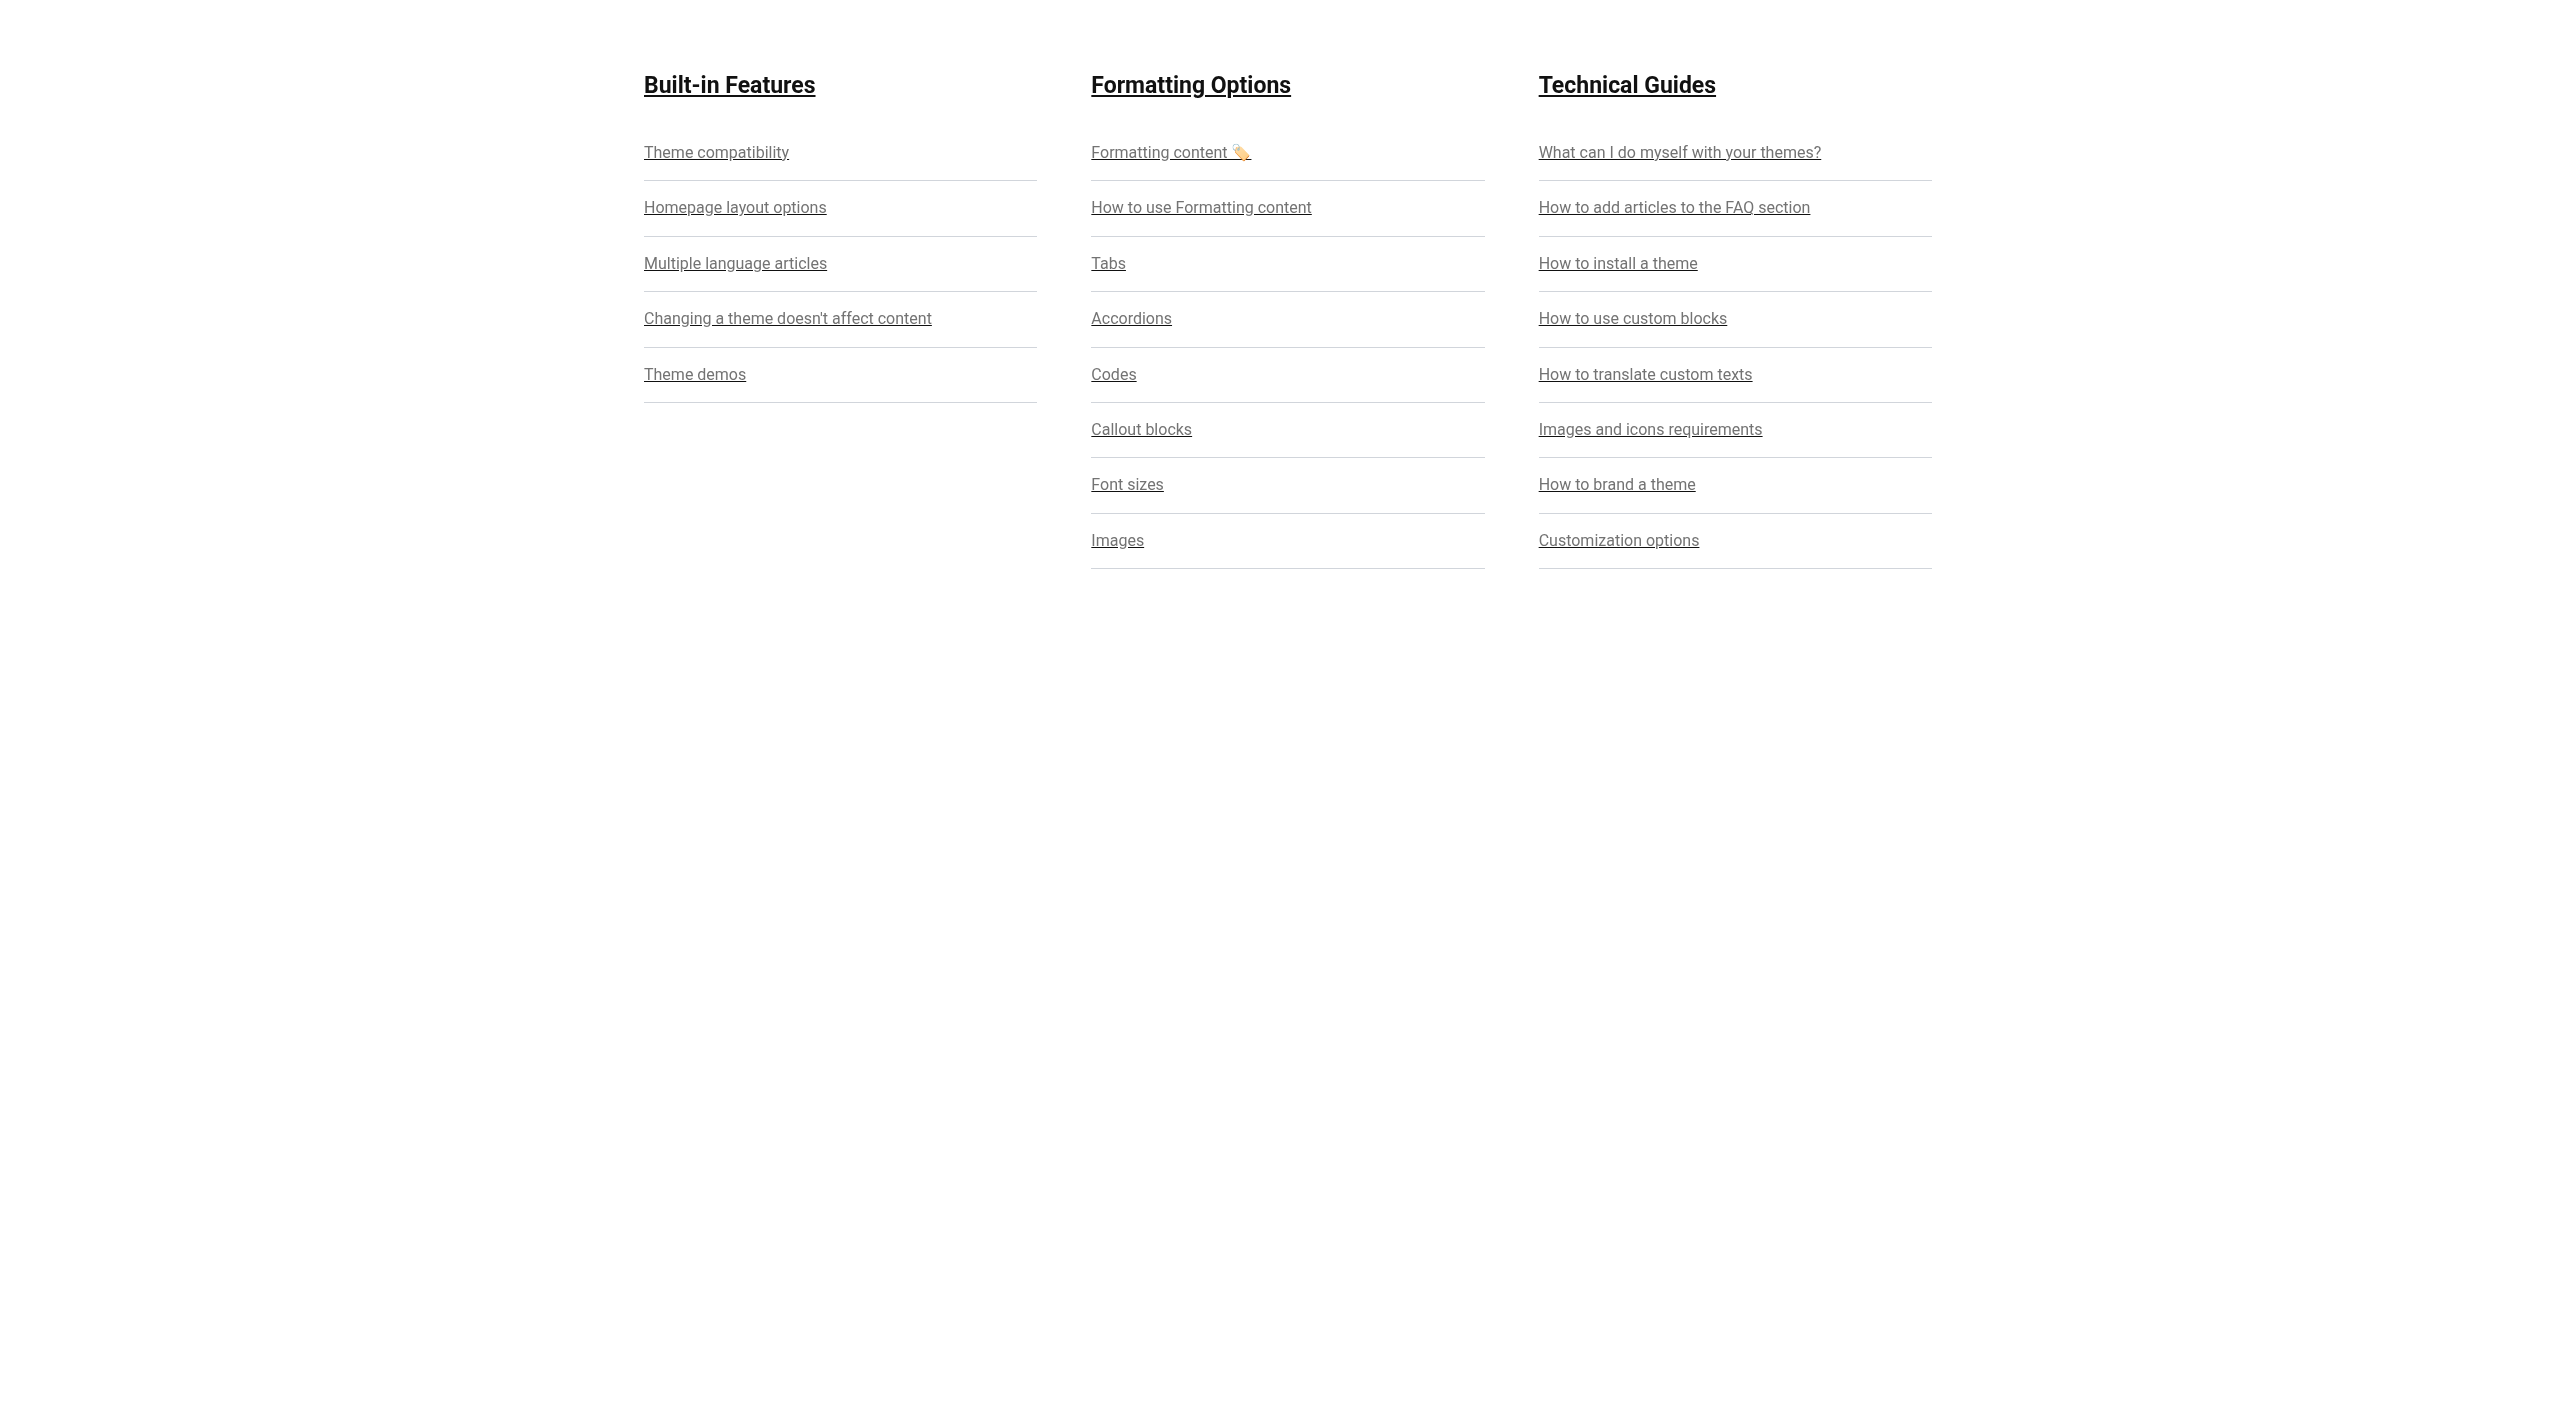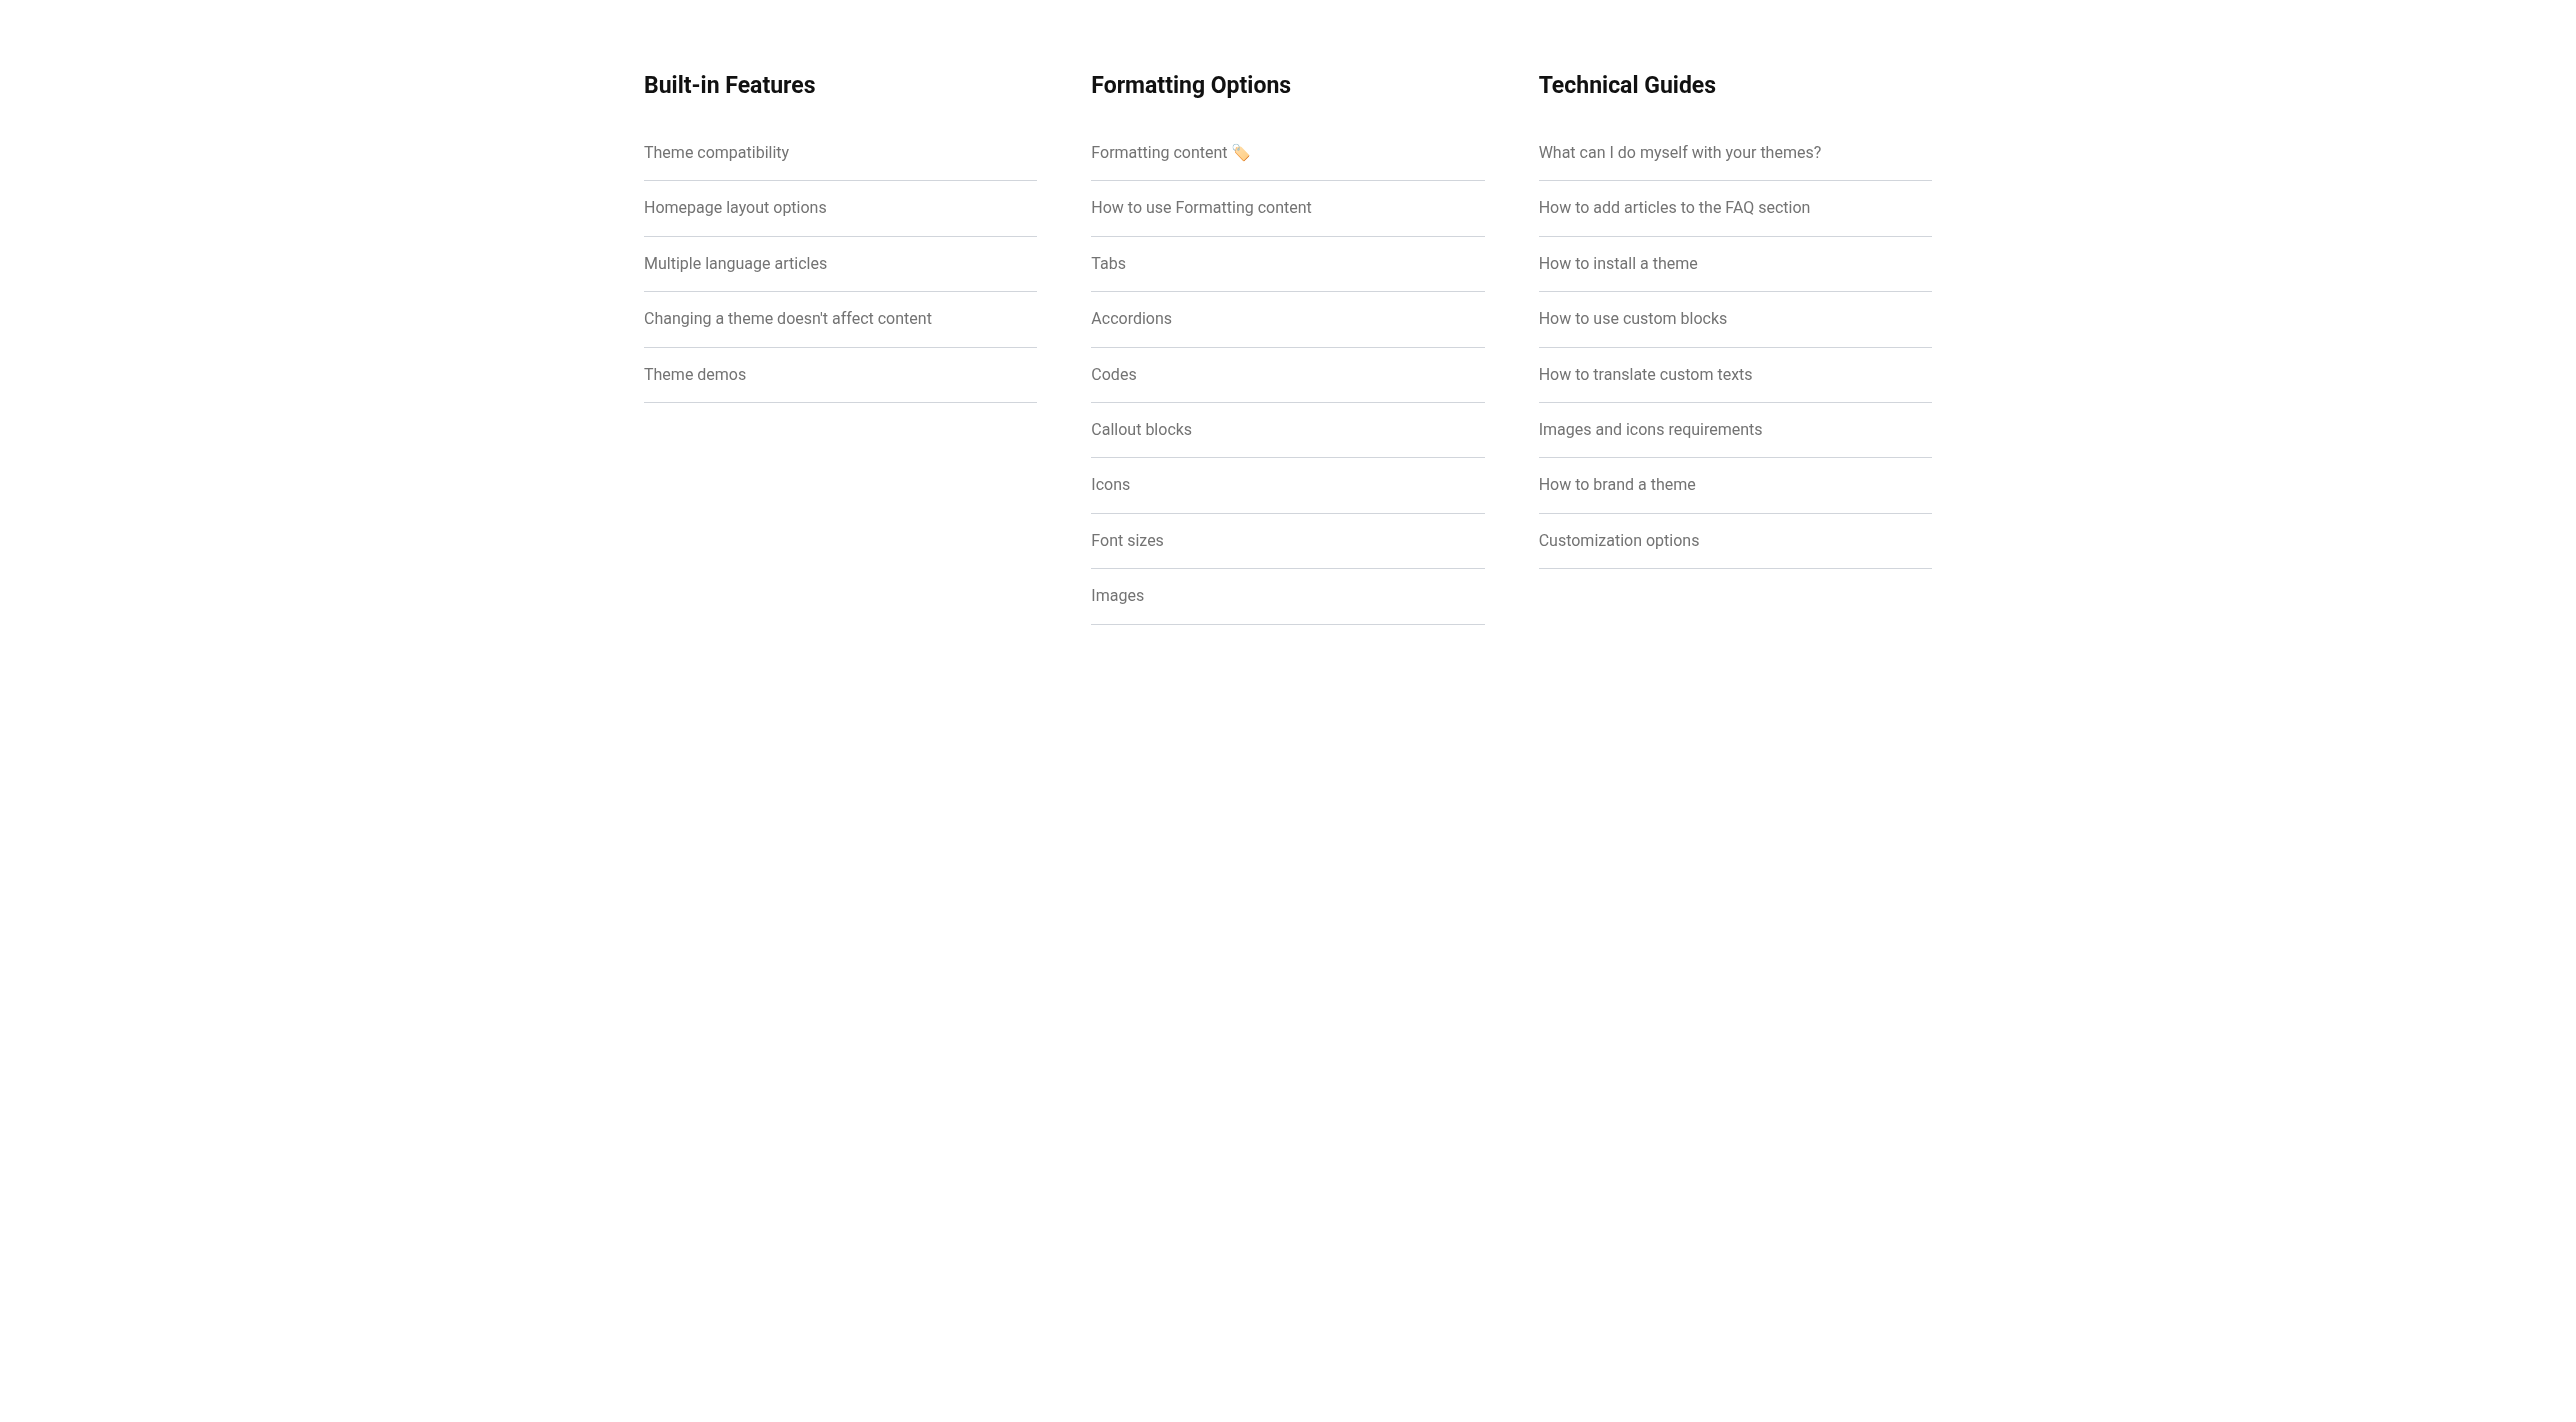--- a/index.html
+++ b/index.html
@@ -14,20 +14,21 @@
       color: #111;
       padding: 72px 72px;
     }
 
     .columns-container {
       display: grid;
       grid-template-columns: 1fr 1fr 1fr;
       gap: 54px;
       max-width: 1288px;
       margin: 0 auto;
+      text-decoration: underline;
     }
 
     .column-title {
       font-size: 23px;
       font-weight: 700;
       color: #111;
       margin-bottom: 27px;
     }
 
     .link-list {
@@ -90,23 +91,20 @@
         <li>
           <a href="#">Accordions</a>
         </li>
         <li>
           <a href="#">Codes</a>
         </li>
         <li>
           <a href="#">Callout blocks</a>
         </li>
         <li>
-          <a href="#">Icons</a>
-        </li>
-        <li>
           <a href="#">Font sizes</a>
         </li>
         <li>
           <a href="#">Images</a>
         </li>
       </ul>
     </div>
     <div>
       <h2 class="column-title">Technical Guides</h2>
       <ul class="link-list">

